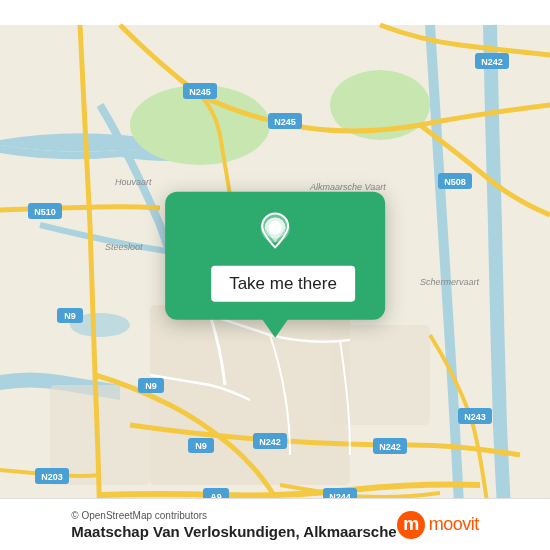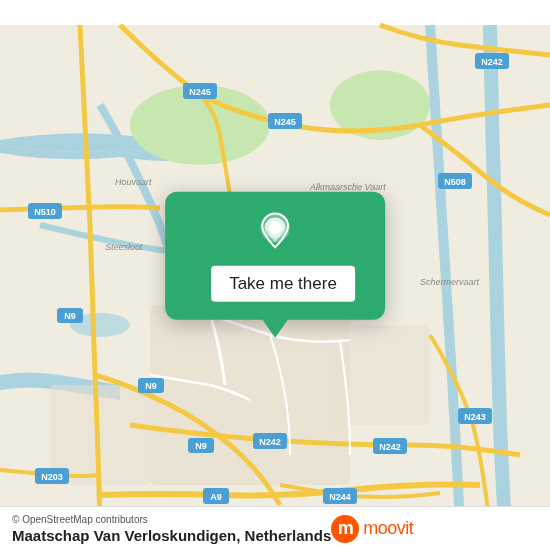--- a/index.html
+++ b/index.html
@@ -31,23 +31,23 @@
     #bottom-bar {
       position: absolute;
       bottom: 0;
       left: 0;
       right: 0;
       background: #ffffff;
       border-top: 1px solid #ddd;
       padding: 8px 12px;
       display: flex;
       align-items: center;
-      justify-content: flex-start;
+      justify-content: center;
       z-index: 10;
-      height: 44px;
+      height: 52px;
     }
 
     #bottom-left {
       display: flex;
       flex-direction: column;
       gap: 2px;
     }
 
     #attribution {
       font-size: 10px;
@@ -257,21 +257,21 @@
       <path d="M21,2 C12.2,2 5,9.2 5,18 C5,27.8 21,44 21,44 C21,44 37,27.8 37,18 C37,9.2 29.8,2 21,2Z" fill="none" stroke="white" stroke-width="2.5"></path>
       <circle cx="21" cy="18" r="7" fill="white"></circle>
     </svg>
 
     <button id="take-me-there-btn">Take me there</button>
   </div>
 
   <div id="bottom-bar">
     <div id="bottom-left">
       <span id="attribution">© OpenStreetMap contributors</span>
-      <span id="location-name">Maatschap Van Verloskundigen, Netherlands</span>
+      <span id="location-name">Maatschap Van Verloskundigen, Alkmaarsche</span>
     </div>
 
     <div id="moovit-logo">
       <div class="moovit-m">
         <span>m</span>
       </div>
       <span class="moovit-text">moovit</span>
     </div>
   </div>
 

